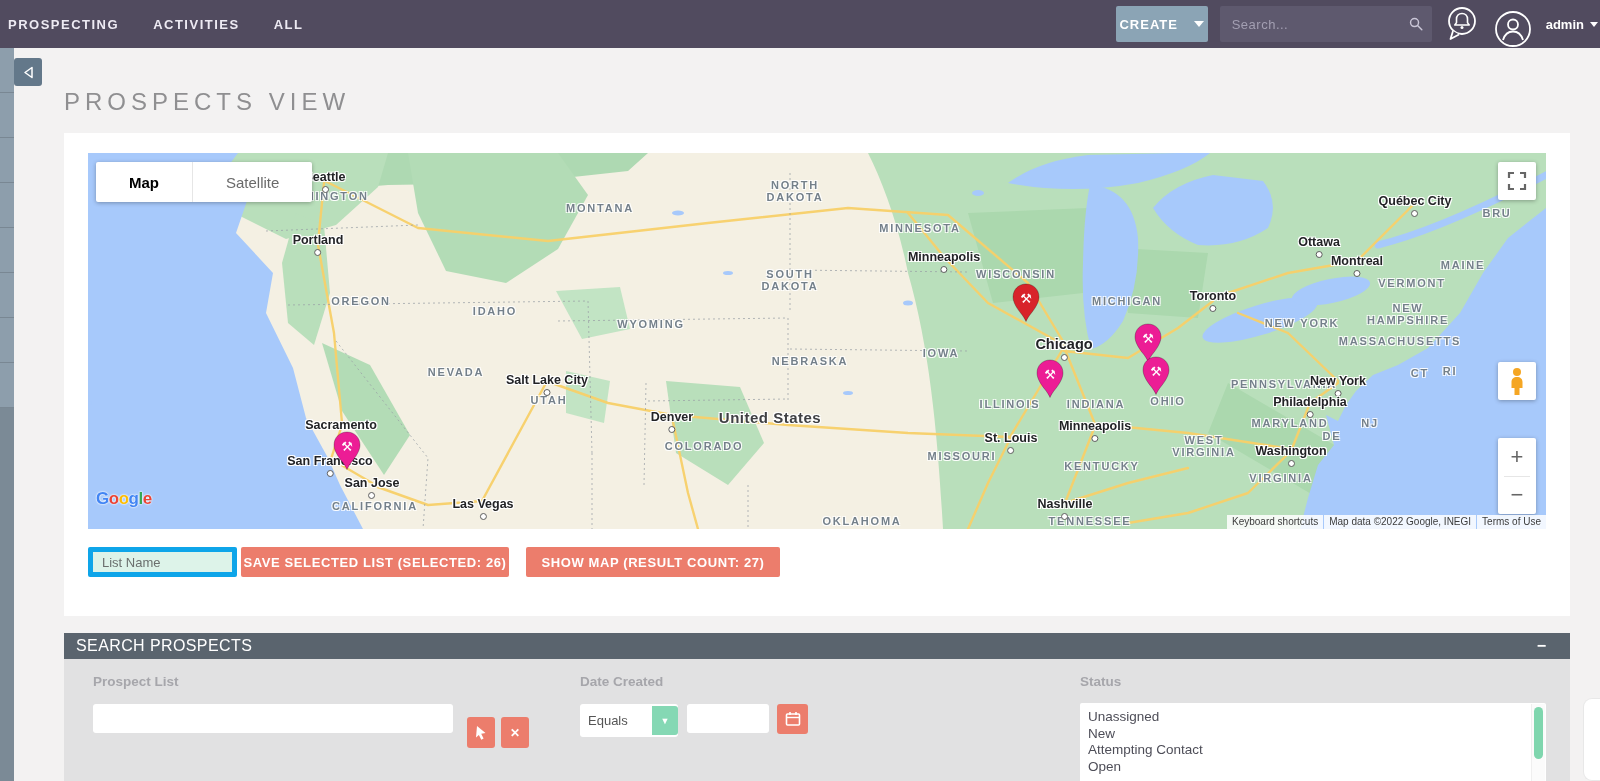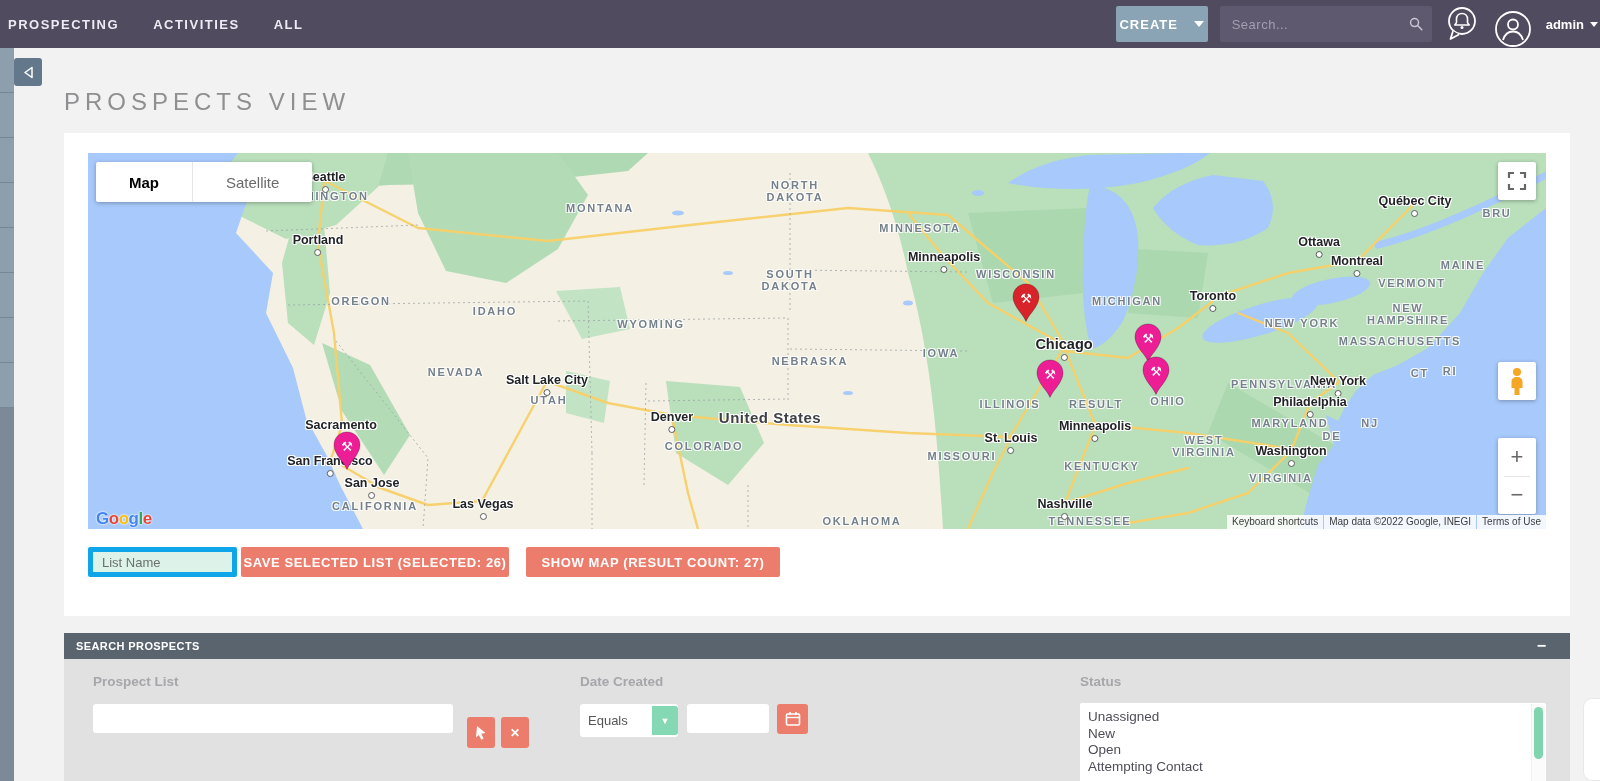--- a/index.html
+++ b/index.html
@@ -50,37 +50,37 @@
   .maptype .seg.active { font-weight:bold; color:#000; }
   .maptype .seg.inactive { color:#6a6a6a; border-left:1px solid #e6e6e6; }
 
   .gm-btn { position:absolute; width:38px; background:#fff; border:none; border-radius:2px; box-shadow:0 1px 4px rgba(0,0,0,.3); cursor:pointer; z-index:10; display:flex; align-items:center; justify-content:center; }
   .fullscreen-btn { left:1410px; top:9px; height:38px; }
   .pegman-btn { left:1410px; top:209px; height:38px; }
   .zoomctrl { position:absolute; left:1410px; top:285px; width:38px; height:76px; background:#fff; border-radius:2px; box-shadow:0 1px 4px rgba(0,0,0,.3); z-index:10; display:flex; flex-direction:column; }
   .zoomctrl button { flex:1; border:none; background:transparent; font-size:22px; color:#666; cursor:pointer; line-height:1; }
   .zoomctrl .zdiv { height:1px; background:#e6e6e6; margin:0 6px; }
 
-  .glogo { position:absolute; left:8px; bottom:0; font-size:17px; font-weight:bold; letter-spacing:-.5px; z-index:10; cursor:pointer; text-shadow:0 0 2px #fff,0 0 2px #fff; }
+  .glogo { position:absolute; left:8px; bottom:20px; font-size:17px; font-weight:bold; letter-spacing:-.5px; z-index:10; cursor:pointer; text-shadow:0 0 2px #fff,0 0 2px #fff; }
   .attr { position:absolute; right:0; bottom:0; height:14px; display:flex; z-index:10; font-size:10px; color:#3c3c3c; }
   .attr span { background:rgba(255,255,255,.85); padding:1px 5px 0 5px; white-space:nowrap; }
   .attr span + span { margin-left:1px; }
   .attr .lnk { cursor:pointer; }
 
   
   .listname { position:absolute; left:24px; top:414px; width:149px; height:30px; background:#ddf3e9; border:5px solid #0ea5e9; border-radius:2px; padding:0 9px; font-size:13px; color:#5a5a5a; outline:none; }
   .listname::placeholder { color:#6b6f6d; }
   .salmon-btn { position:absolute; top:414px; height:30px; background:#ec7d6c; color:#fff; border:none; border-radius:2px; font-size:13px; font-weight:bold; letter-spacing:.6px; cursor:pointer; font-family:inherit; }
   .save-btn { left:177px; width:268px; }
   .show-btn { left:462px; width:254px; }
 
   
   .panel { position:absolute; left:64px; top:633px; width:1506px; height:200px; z-index:5; }
   .panel-header { height:26px; background:#5a646e; color:#fff; display:flex; align-items:center; justify-content:space-between; padding:0 24px 0 12px; }
-  .panel-title { font-size:11px; font-weight:bold; letter-spacing:.4px;text-align:center; }
+  .panel-title { font-size:16px; font-weight:normal; letter-spacing:.4px;text-align:center; }
   .panel-min { background:none; border:none; color:#fff; font-size:16px; font-weight:bold; cursor:pointer; line-height:1; }
   .panel-body { position:absolute; left:0; top:26px; width:1506px; height:174px; background:#e1e1e2; }
   .fld-label { position:absolute; font-size:13.5px; font-weight:bold; color:#a6a6ab; }
   .txt-input { position:absolute; background:#fff; border:none; border-radius:3px; outline:none; font-size:13px; color:#555; padding:0 8px; }
   .sq-btn { position:absolute; width:28px; height:31px; background:#ec7d6c; border:none; border-radius:3px; color:#fff; cursor:pointer; display:flex; align-items:center; justify-content:center; font-size:12px; font-weight:bold; }
   .sel { position:absolute; left:516px; top:45px; width:98px; height:33px; background:#fff; border-radius:3px; display:flex; align-items:center; cursor:pointer; }
   .sel .sel-val { flex:1; font-size:13px; color:#555; padding-left:8px; }
   .sel .sel-arrow { width:26px; height:29px; background:#85d8b4; border-radius:0 3px 3px 0; color:#fff; font-size:9px; display:flex; align-items:center; justify-content:center; }
   .cal-btn { left:713px; top:45px; width:31px; height:30px; }
   .listbox { position:absolute; left:1016px; top:44px; width:466px; height:90px; background:#fff; border-radius:2px; overflow:hidden; }
@@ -242,21 +242,21 @@
     <span class="st" style="left:273px;top:148px">OREGON</span>
     <span class="st" style="left:407px;top:158px">IDAHO</span>
     <span class="st" style="left:563px;top:171px">WYOMING</span>
     <span class="st" style="left:722px;top:208px">NEBRASKA</span>
     <span class="st" style="left:853px;top:200px">IOWA</span>
     <span class="st" style="left:368px;top:219px">NEVADA</span>
     <span class="st" style="left:461px;top:247px">UTAH</span>
     <span class="st" style="left:616px;top:293px">COLORADO</span>
     <span class="st" style="left:287px;top:353px">CALIFORNIA</span>
     <span class="st" style="left:922px;top:251px">ILLINOIS</span>
-    <span class="st" style="left:1008px;top:251px">RESULT</span>
+    <span class="st" style="left:1008px;top:251px">INDIANA</span>
     <span class="st" style="left:1080px;top:248px">OHIO</span>
     <span class="st" style="left:874px;top:303px">MISSOURI</span>
     <span class="st" style="left:1014px;top:313px">KENTUCKY</span>
     <span class="st" style="left:1002px;top:368px">TENNESSEE</span>
     <span class="st" style="left:774px;top:368px">OKLAHOMA</span>
     <span class="st" style="left:1116px;top:293px">WEST
 VIRGINIA</span>
     <span class="st" style="left:1193px;top:325px">VIRGINIA</span>
     <span class="st" style="left:1196px;top:231px">PENNSYLVANIA</span>
     <span class="st" style="left:1202px;top:270px">MARYLAND</span>
@@ -380,22 +380,22 @@
         <line x1="1.5" y1="6.5" x2="14.5" y2="6.5" stroke="#fff" stroke-width="1.4"></line>
         <line x1="5" y1="1" x2="5" y2="4" stroke="#fff" stroke-width="1.6"></line>
         <line x1="11" y1="1" x2="11" y2="4" stroke="#fff" stroke-width="1.6"></line>
       </svg>
     </button>
 
     <span class="fld-label" style="left:1016px;top:15px">Status</span>
     <div class="listbox">
       <div class="opt">Unassigned</div>
       <div class="opt">New</div>
+      <div class="opt">Attempting Contact</div>
       <div class="opt">Open</div>
-      <div class="opt">Attempting Contact</div>
       <div class="lb-scroll">
         <div class="lb-thumb"></div>
       </div>
     </div>
   </div>
 </section>
 
 <div class="edge-scroll"></div>
 
 </body></html>

